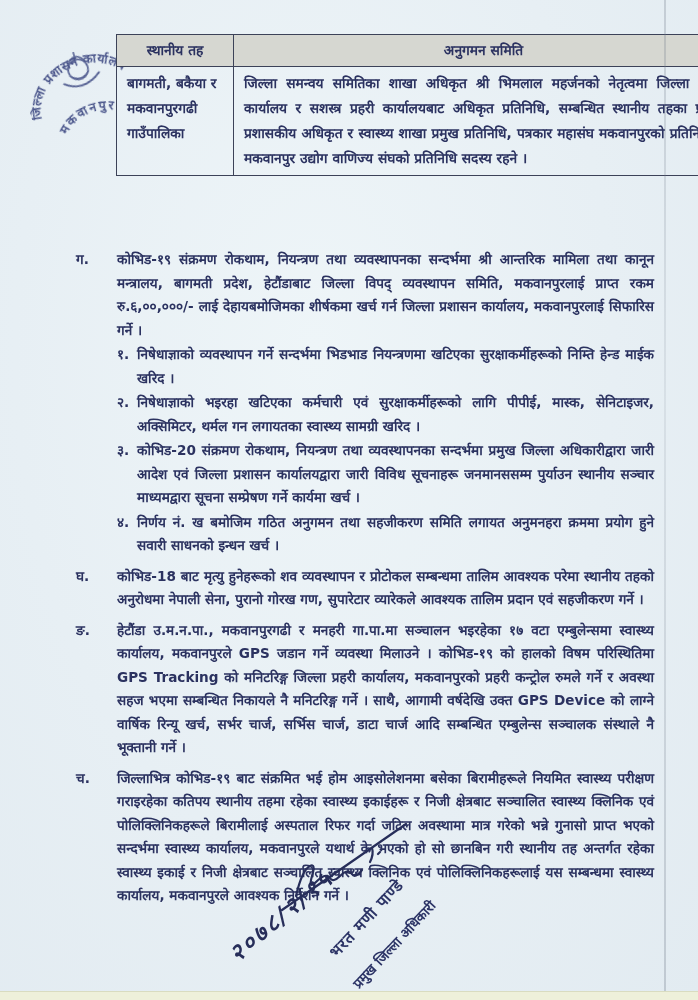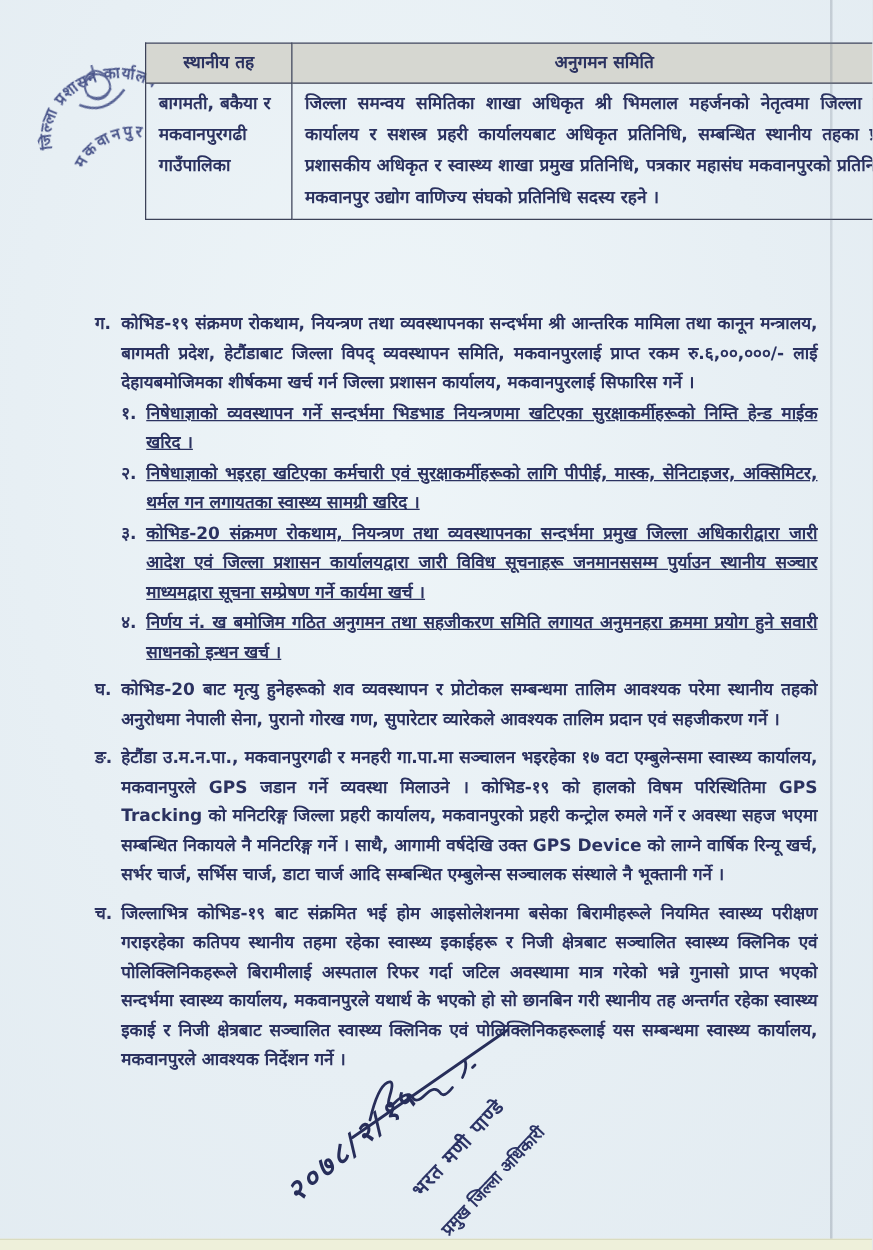--- a/index.html
+++ b/index.html
@@ -45,25 +45,25 @@
   th{background:#d6d7d1;text-align:center;padding:3px 6px;}
   .col-local{width:104px;}
   td.cell-committee{text-align:justify;}
   
   .doc-body{
     position:absolute;left:76px;top:248px;width:578px;
     font-size:13.6px;line-height:23.5px;font-weight:bold;
   }
   .section{display:flex;margin-bottom:7px;}
   .sec-label{flex:none;width:21px;}
-  .sec-content{flex:1;min-width:0;}
+  .sec-content{flex:1;min-width:0;margin-left:20px;}
   .sec-text{text-align:justify;}
   .sub-item{display:flex;margin-top:1px;}
   .sub-item .num{flex:none;width:20px;}
-  .sub-item .itm-text{flex:1;text-align:justify;min-width:0;text-decoration:underline;}
+  .sub-item .itm-text{flex:1;text-align:justify;min-width:0;}
   
   .sig-block{position:absolute;left:246px;top:818px;width:300px;height:175px;}
   .sig-scribble{position:absolute;left:28px;top:0;}
   .sig-date{
     position:absolute;left:-4px;top:118px;width:190px;
     transform:rotate(-40deg);transform-origin:left bottom;
     font-size:23px;font-style:italic;font-weight:bold;color:#272e5a;
     letter-spacing:3px;white-space:nowrap;
   }
   .sig-name{
@@ -139,21 +139,21 @@
         <div class="sub-item">
           <span class="num">४.</span>
           <div class="itm-text">निर्णय नं. ख बमोजिम गठित अनुगमन तथा सहजीकरण समिति लगायत अनुमनहरा क्रममा प्रयोग हुने सवारी साधनको इन्धन खर्च ।</div>
         </div>
       </div>
     </div>
 
     <div class="section">
       <span class="sec-label">घ.</span>
       <div class="sec-content">
-        <div class="sec-text">कोभिड-20 बाट मृत्यु हुनेहरूको शव व्यवस्थापन र प्रोटोकल सम्बन्धमा तालिम आवश्यक परेमा स्थानीय तहको अनुरोधमा नेपाली सेना, पुरानो गोरख गण, सुपारेटार व्यारेकले आवश्यक तालिम प्रदान एवं सहजीकरण गर्ने ।</div>
+        <div class="sec-text">कोभिड-18 बाट मृत्यु हुनेहरूको शव व्यवस्थापन र प्रोटोकल सम्बन्धमा तालिम आवश्यक परेमा स्थानीय तहको अनुरोधमा नेपाली सेना, पुरानो गोरख गण, सुपारेटार व्यारेकले आवश्यक तालिम प्रदान एवं सहजीकरण गर्ने ।</div>
       </div>
     </div>
 
     <div class="section">
       <span class="sec-label">ङ.</span>
       <div class="sec-content">
         <div class="sec-text">हेटौंडा उ.म.न.पा., मकवानपुरगढी र मनहरी गा.पा.मा सञ्चालन भइरहेका १७ वटा एम्बुलेन्समा स्वास्थ्य कार्यालय, मकवानपुरले GPS जडान गर्ने व्यवस्था मिलाउने । कोभिड-१९ को हालको विषम परिस्थितिमा GPS Tracking को मनिटरिङ्ग जिल्ला प्रहरी कार्यालय, मकवानपुरको प्रहरी कन्ट्रोल रुमले गर्ने र अवस्था सहज भएमा सम्बन्धित निकायले नै मनिटरिङ्ग गर्ने । साथै, आगामी वर्षदेखि उक्त GPS Device को लाग्ने वार्षिक रिन्यू खर्च, सर्भर चार्ज, सर्भिस चार्ज, डाटा चार्ज आदि सम्बन्धित एम्बुलेन्स सञ्चालक संस्थाले नै भूक्तानी गर्ने ।</div>
       </div>
     </div>
 

